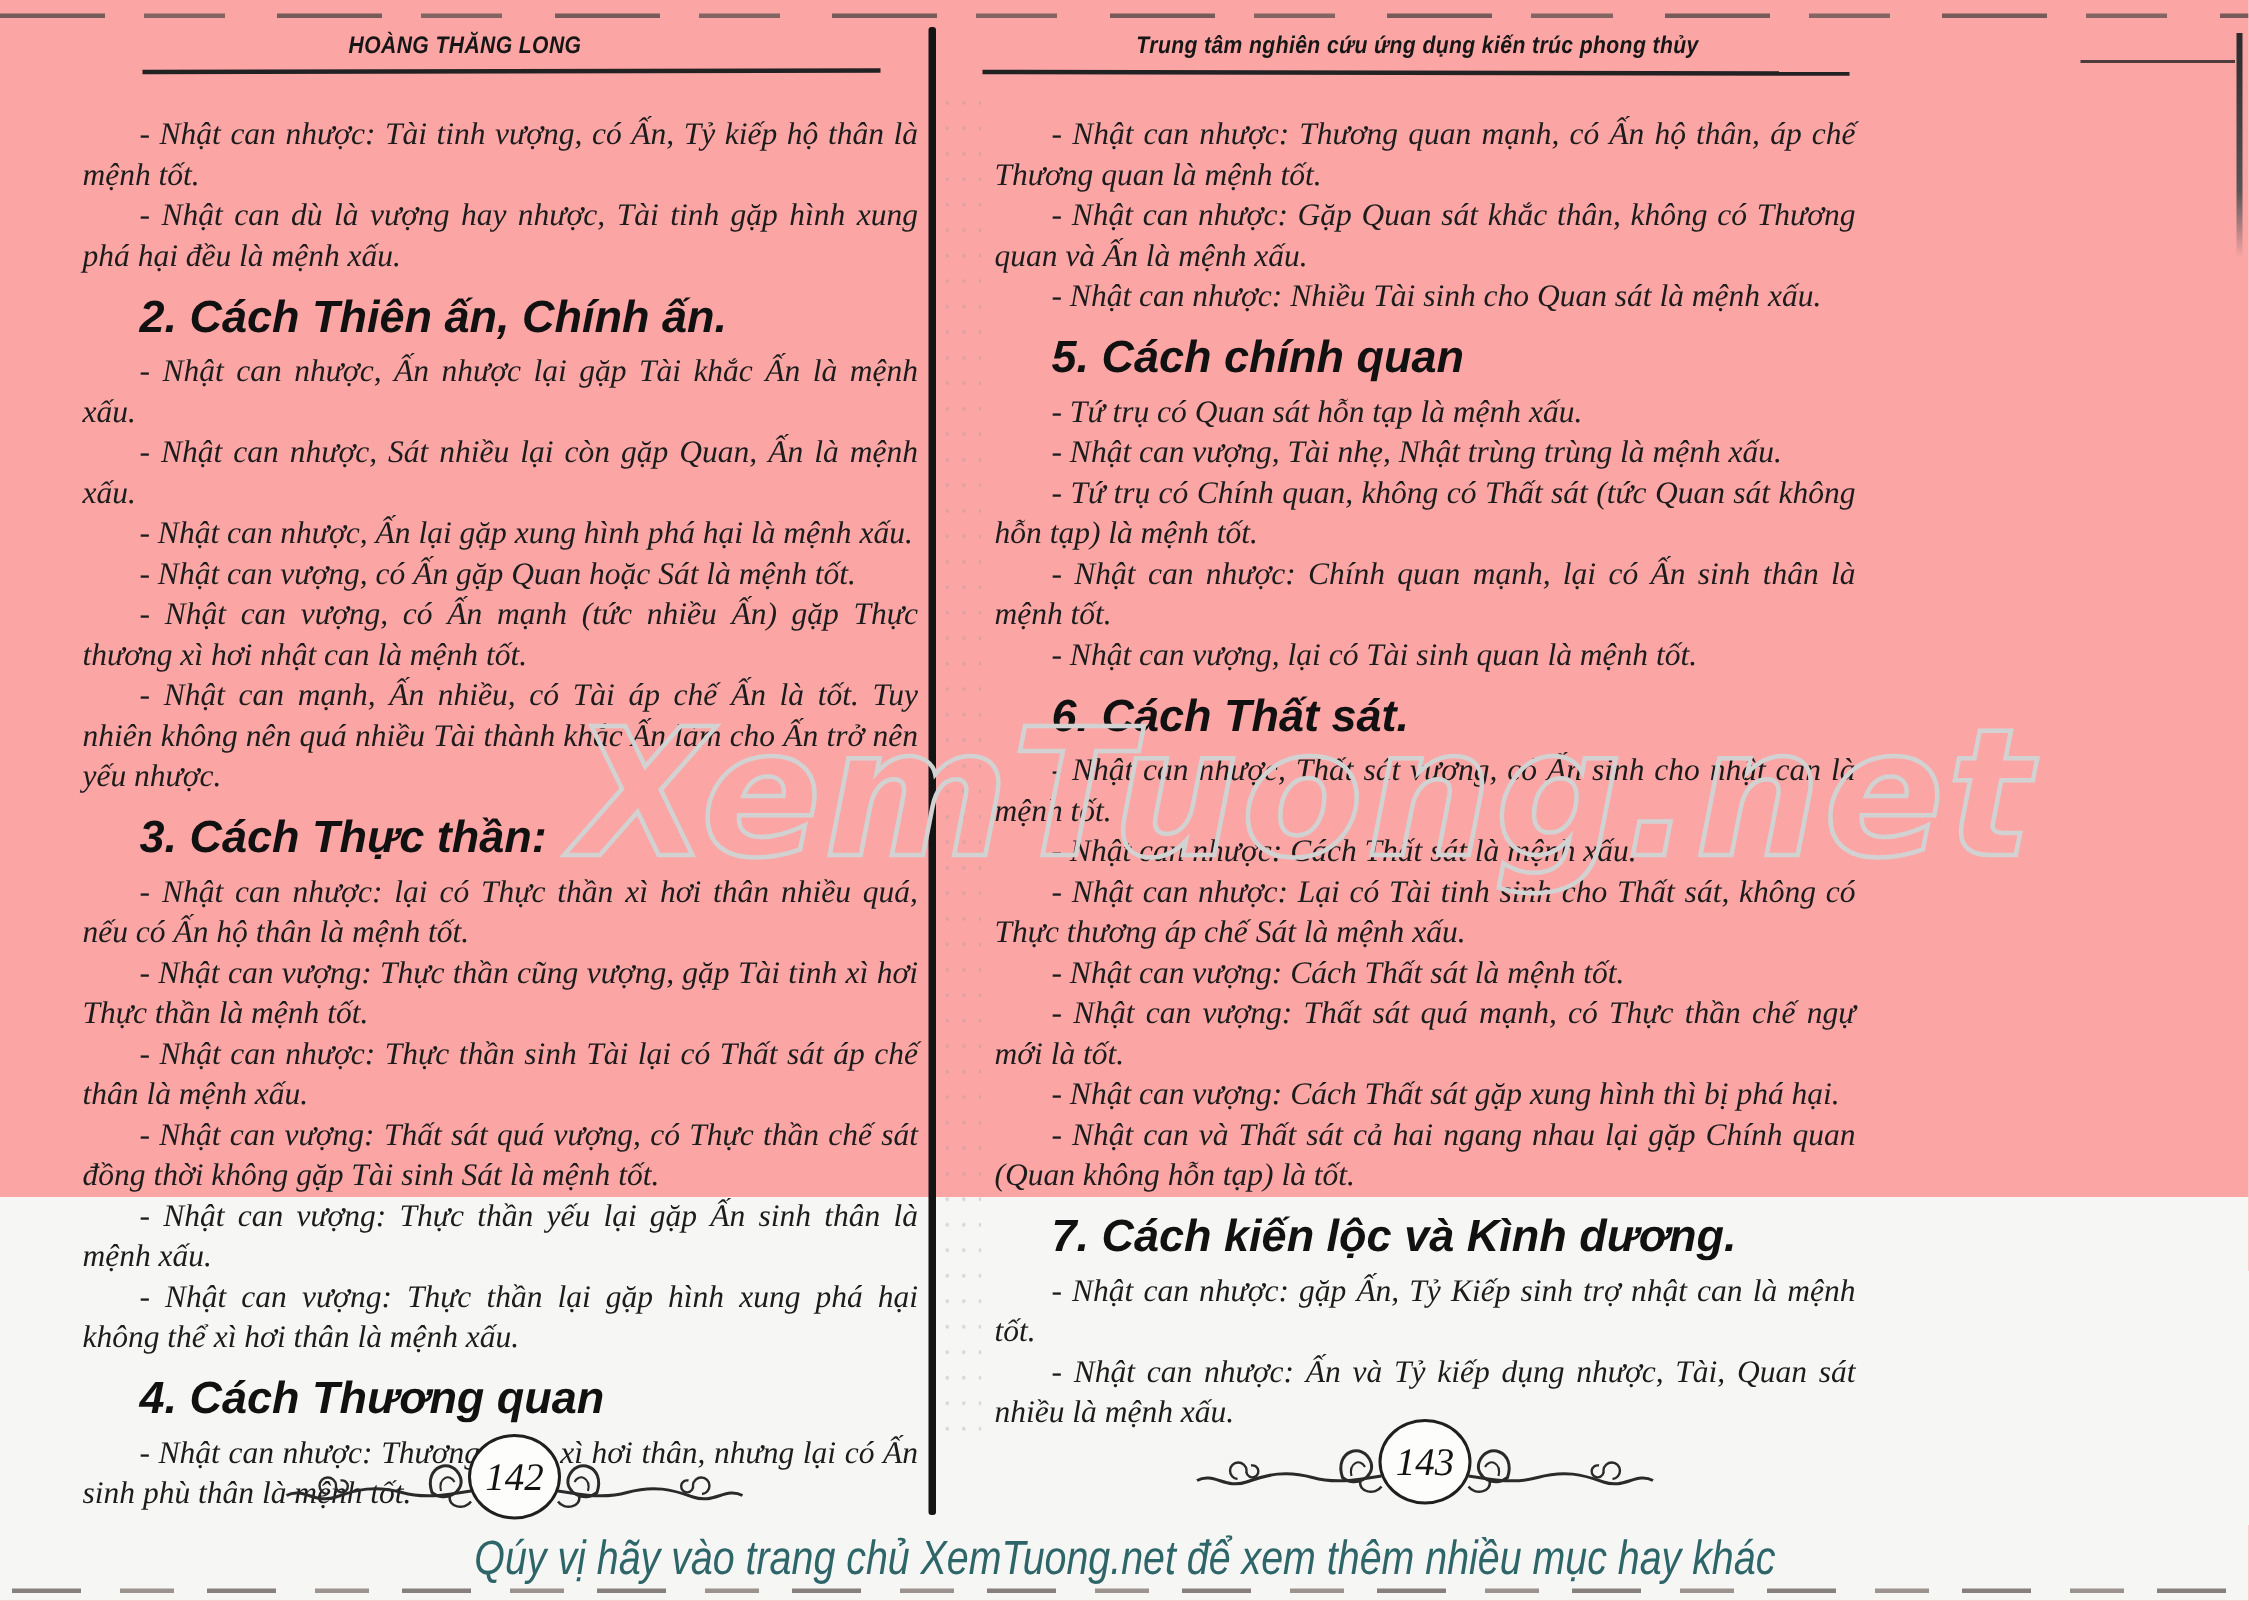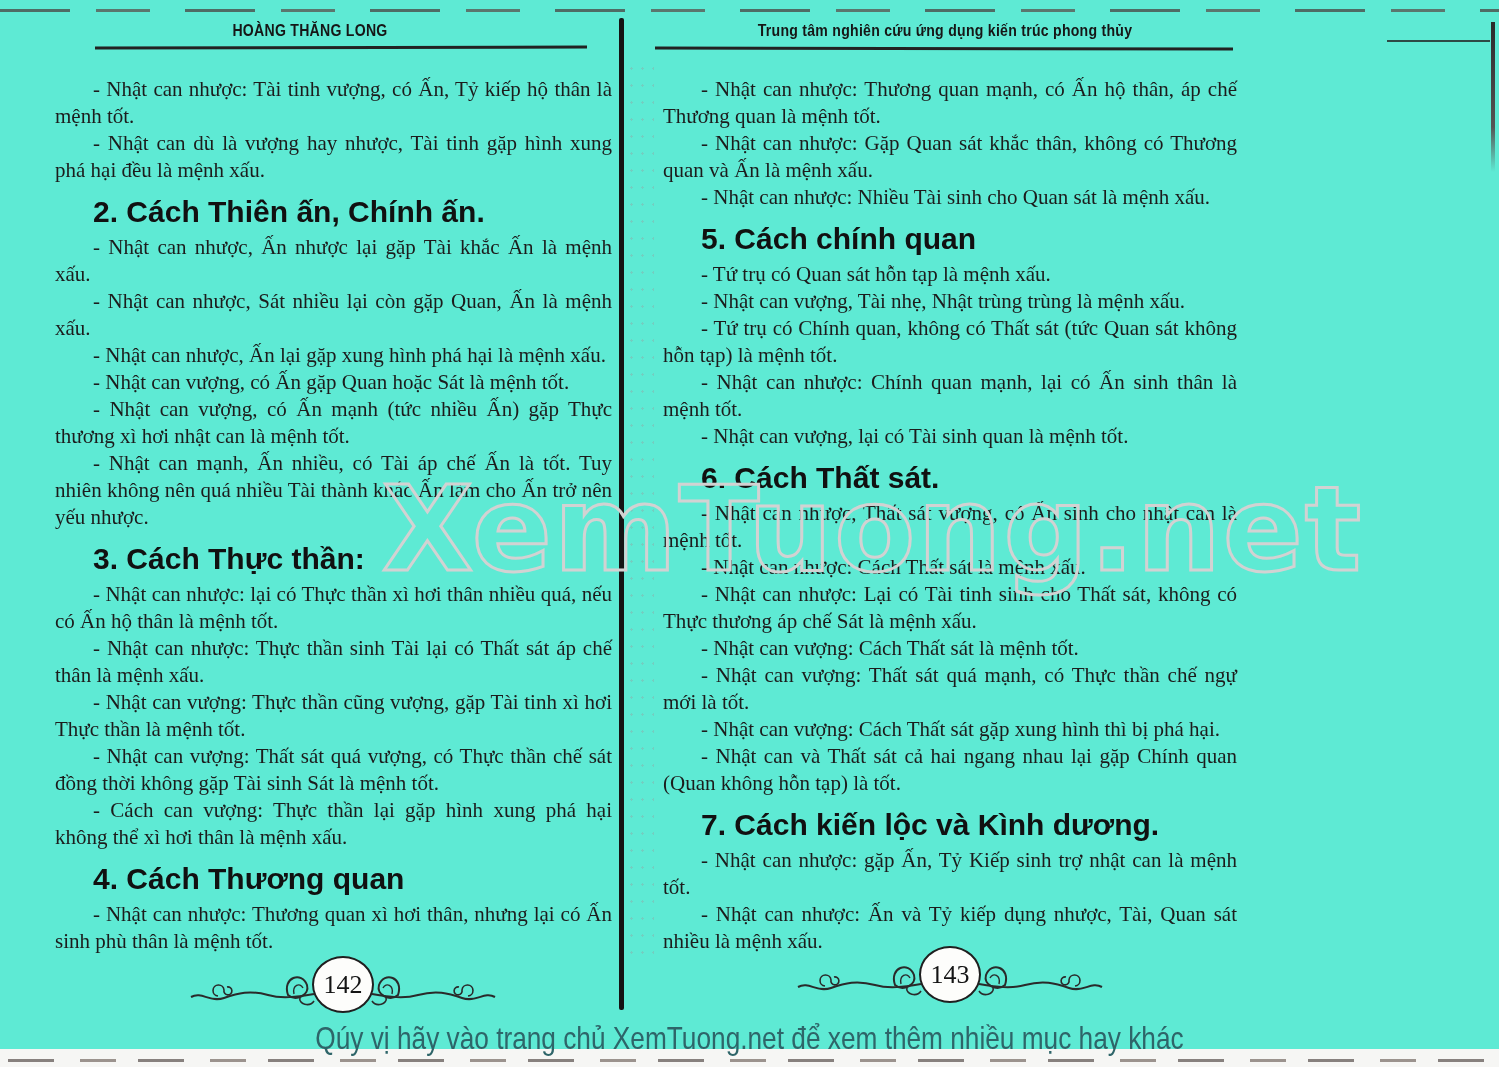--- a/index.html
+++ b/index.html
@@ -9,21 +9,21 @@
     --rule:#222222;
   }
   *{margin:0;padding:0;box-sizing:border-box;}
   html,body{width:1499px;height:1067px;}
   body{
     background:#f6f6f4;
     font-family:"Liberation Serif", serif;
     color:var(--ink);
     overflow:hidden;
   }
-  .sheet{position:relative;width:1499px;height:1049px;background:#5eead4;}
+  .sheet{position:relative;width:1499px;height:798px;background:#fca5a5;font-style:italic;}
 
   
   .scanline-top{
     position:absolute;top:9px;left:0;width:1499px;height:3px;
     background:repeating-linear-gradient(90deg,#4a4240 0 70px,transparent 70px 96px,#5a504c 96px 150px,transparent 150px 185px);
     opacity:.75;
   }
   .scanline-bottom{
     position:absolute;top:1059px;left:8px;width:1480px;height:3px;
     background:repeating-linear-gradient(90deg,#6b6360 0 46px,transparent 46px 72px,#857a74 72px 108px,transparent 108px 130px);
@@ -134,24 +134,25 @@
       <p class="para">- Nhật can dù là vượng hay nhược, Tài tinh gặp hình xung phá hại đều là mệnh xấu.</p>
       <h2 class="heading">2. Cách Thiên ấn, Chính ấn.</h2>
       <p class="para">- Nhật can nhược, Ấn nhược lại gặp Tài khắc Ấn là mệnh xấu.</p>
       <p class="para">- Nhật can nhược, Sát nhiều lại còn gặp Quan, Ấn là mệnh xấu.</p>
       <p class="para">- Nhật can nhược, Ấn lại gặp xung hình phá hại là mệnh xấu.</p>
       <p class="para">- Nhật can vượng, có Ấn gặp Quan hoặc Sát là mệnh tốt.</p>
       <p class="para">- Nhật can vượng, có Ấn mạnh (tức nhiều Ấn) gặp Thực thương xì hơi nhật can là mệnh tốt.</p>
       <p class="para">- Nhật can mạnh, Ấn nhiều, có Tài áp chế Ấn là tốt. Tuy nhiên không nên quá nhiều Tài thành khắc Ấn làm cho Ấn trở nên yếu nhược.</p>
       <h2 class="heading">3. Cách Thực thần:</h2>
       <p class="para">- Nhật can nhược: lại có Thực thần xì hơi thân nhiều quá, nếu có Ấn hộ thân là mệnh tốt.</p>
+      <p class="para">- Nhật can vượng: Thực thần cũng vượng, gặp Tài tinh xì hơi Thực thần là mệnh tốt.</p>
       <p class="para">- Nhật can nhược: Thực thần sinh Tài lại có Thất sát áp chế thân là mệnh xấu.</p>
-      <p class="para">- Nhật can vượng: Thực thần cũng vượng, gặp Tài tinh xì hơi Thực thần là mệnh tốt.</p>
       <p class="para">- Nhật can vượng: Thất sát quá vượng, có Thực thần chế sát đồng thời không gặp Tài sinh Sát là mệnh tốt.</p>
-      <p class="para">- Cách can vượng: Thực thần lại gặp hình xung phá hại không thể xì hơi thân là mệnh xấu.</p>
+      <p class="para">- Nhật can vượng: Thực thần yếu lại gặp Ấn sinh thân là mệnh xấu.</p>
+      <p class="para">- Nhật can vượng: Thực thần lại gặp hình xung phá hại không thể xì hơi thân là mệnh xấu.</p>
       <h2 class="heading">4. Cách Thương quan</h2>
       <p class="para">- Nhật can nhược: Thương quan xì hơi thân, nhưng lại có Ấn sinh phù thân là mệnh tốt.</p>
     </div>
   <div class="column right">
       <p class="para">- Nhật can nhược: Thương quan mạnh, có Ấn hộ thân, áp chế Thương quan là mệnh tốt.</p>
       <p class="para">- Nhật can nhược: Gặp Quan sát khắc thân, không có Thương quan và Ấn là mệnh xấu.</p>
       <p class="para">- Nhật can nhược: Nhiều Tài sinh cho Quan sát là mệnh xấu.</p>
       <h2 class="heading">5. Cách chính quan</h2>
       <p class="para">- Tứ trụ có Quan sát hỗn tạp là mệnh xấu.</p>
       <p class="para">- Nhật can vượng, Tài nhẹ, Nhật trùng trùng là mệnh xấu.</p>

